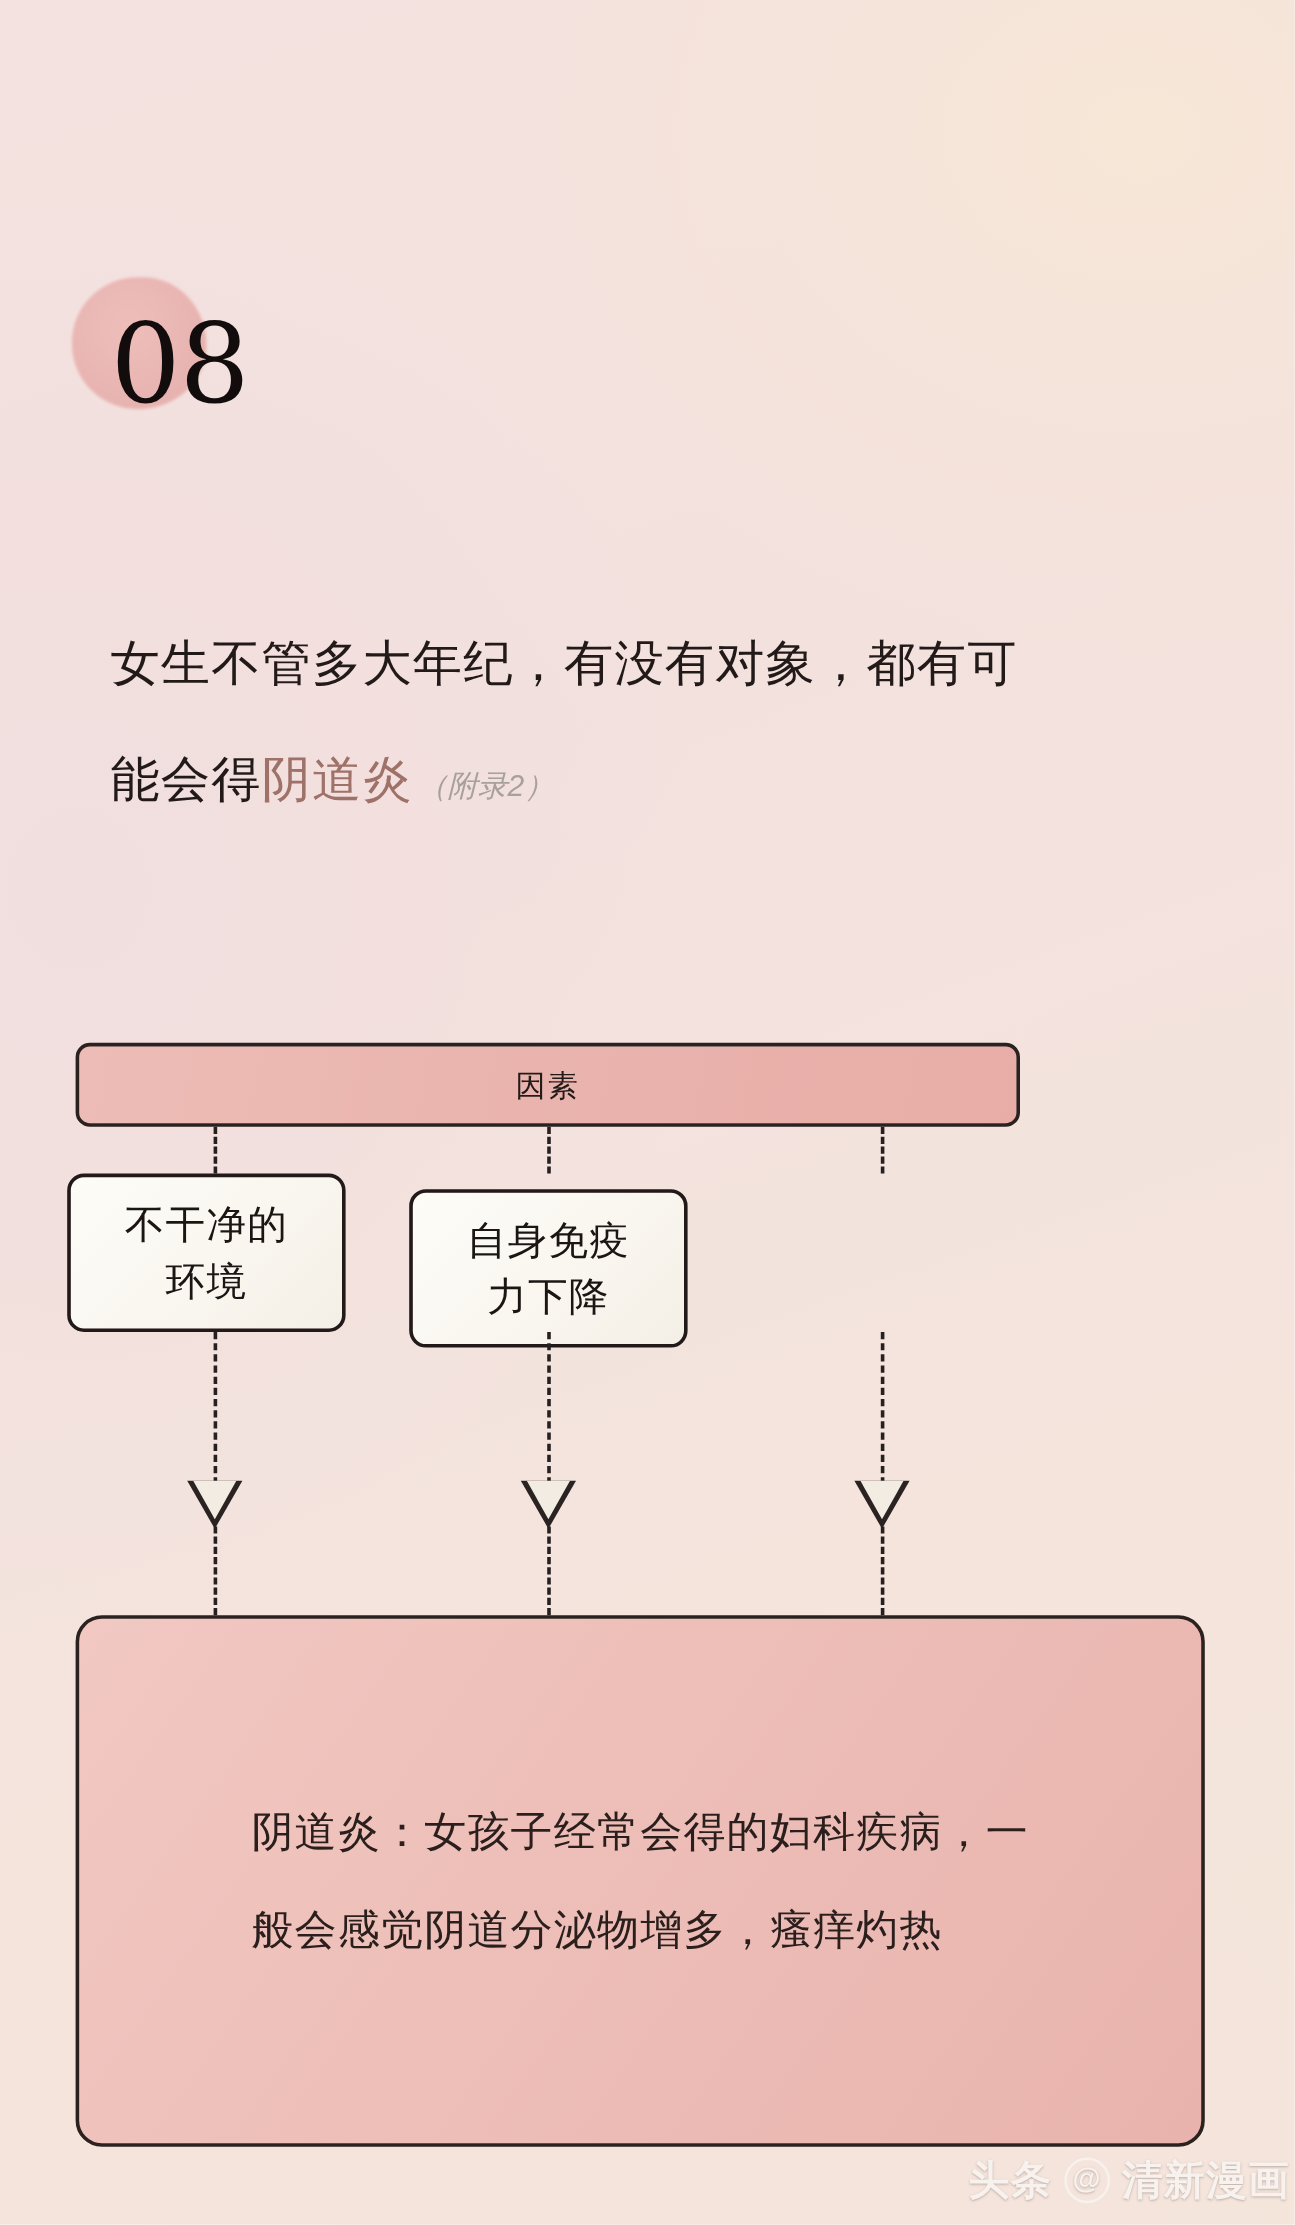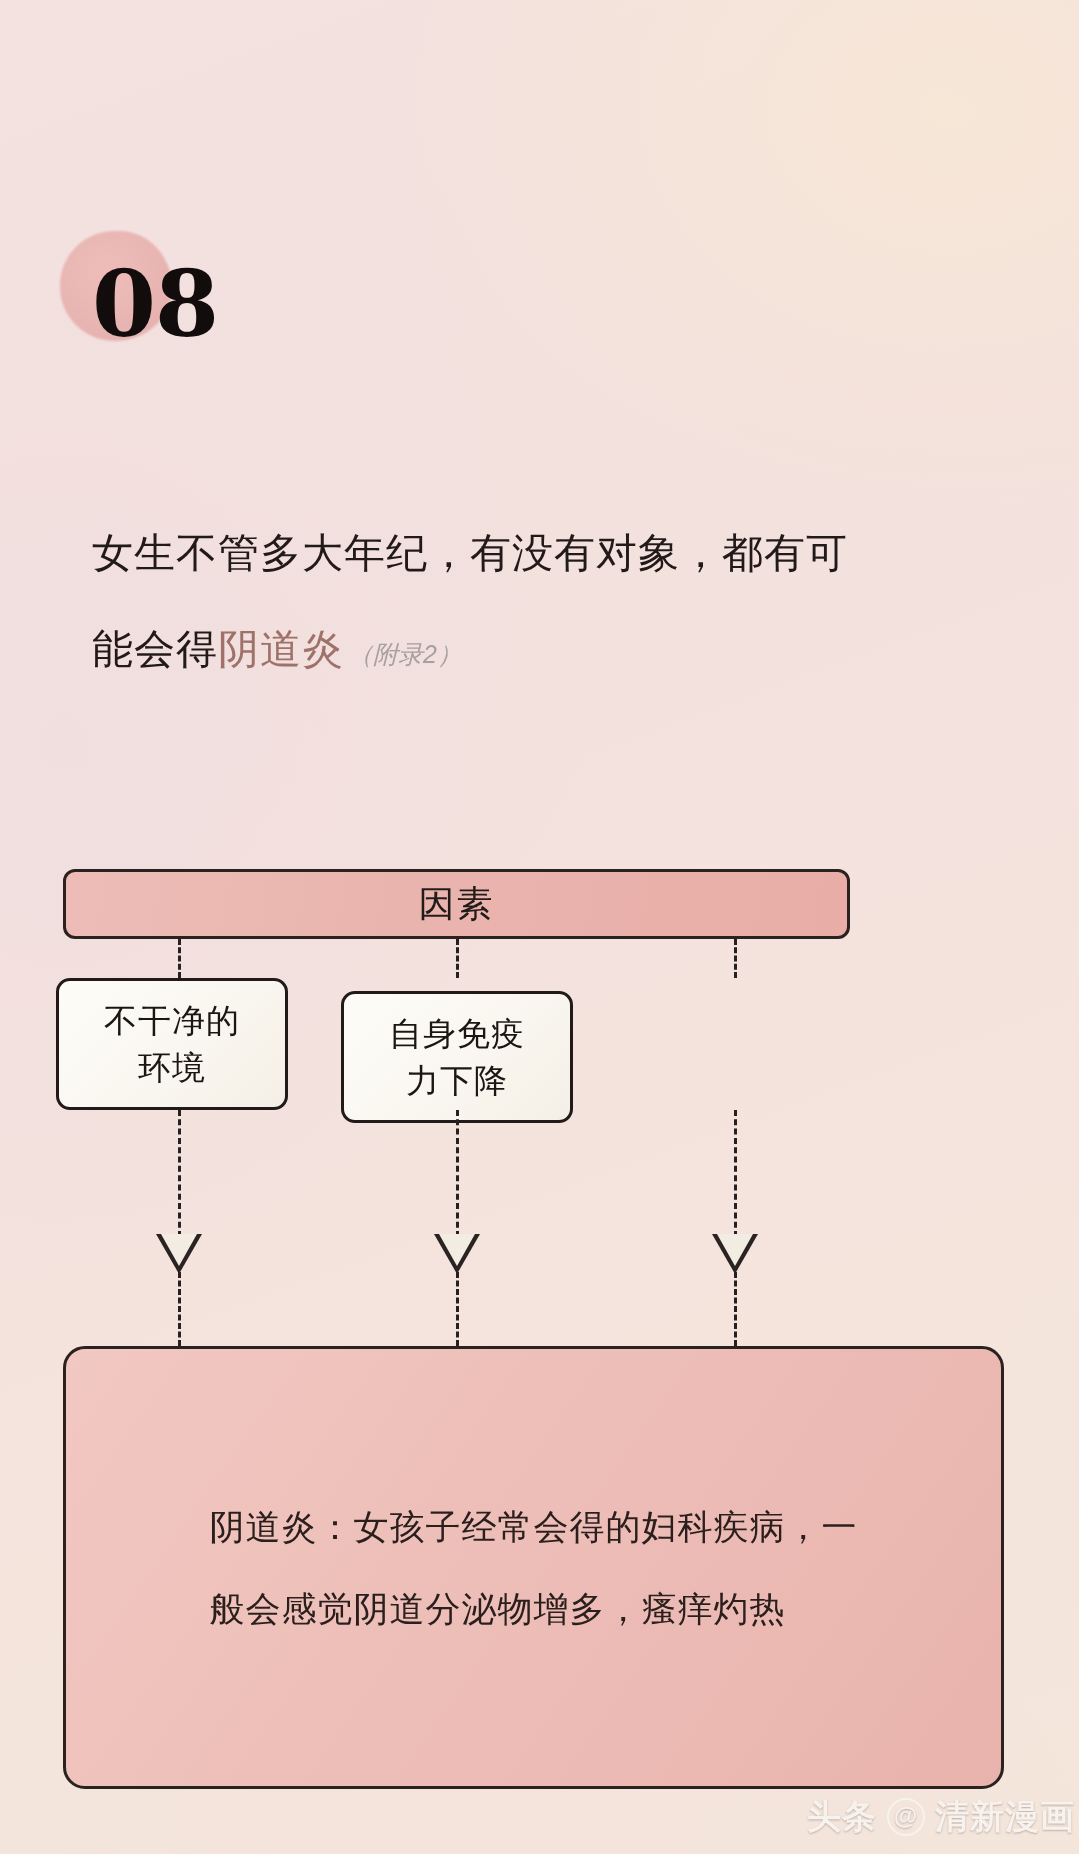--- a/index.html
+++ b/index.html
@@ -34,21 +34,21 @@
     border-radius: 50% 48% 52% 50% / 50% 52% 48% 50%;
     background: radial-gradient(circle at 42% 38%, #eebcb8 0%, #e8b3b0 55%, #e4adaa 100%);
     filter: blur(1.2px);
     opacity: .95;
   }
   #num {
     position: absolute;
     left: 92px;
     top: 258px;
     font-family: "DejaVu Serif", "Liberation Serif", serif;
-    font-weight: 700;
+    font-weight: 400;
     font-size: 92px;
     line-height: 1;
     letter-spacing: -1px;
     color: #120d0c;
   }
 
   
   #heading {
     position: absolute;
     left: 92px;
@@ -85,21 +85,21 @@
     top: 869px;
     width: 787px;
     height: 70px;
     box-sizing: border-box;
     border: 3px solid #2b2220;
     border-radius: 12px;
     background: linear-gradient(100deg, #edbcb6 0%, #eab4ae 45%, #e8ada7 100%);
     display: flex;
     align-items: center;
     justify-content: center;
-    font-size: 36px;
+    font-size: 25px;
     color: #231b19;
     letter-spacing: 2px;
   }
   .fbox {
     position: absolute;
     top: 978px;
     width: 232px;
     height: 132px;
     box-sizing: border-box;
     border: 3px solid #211a19;

